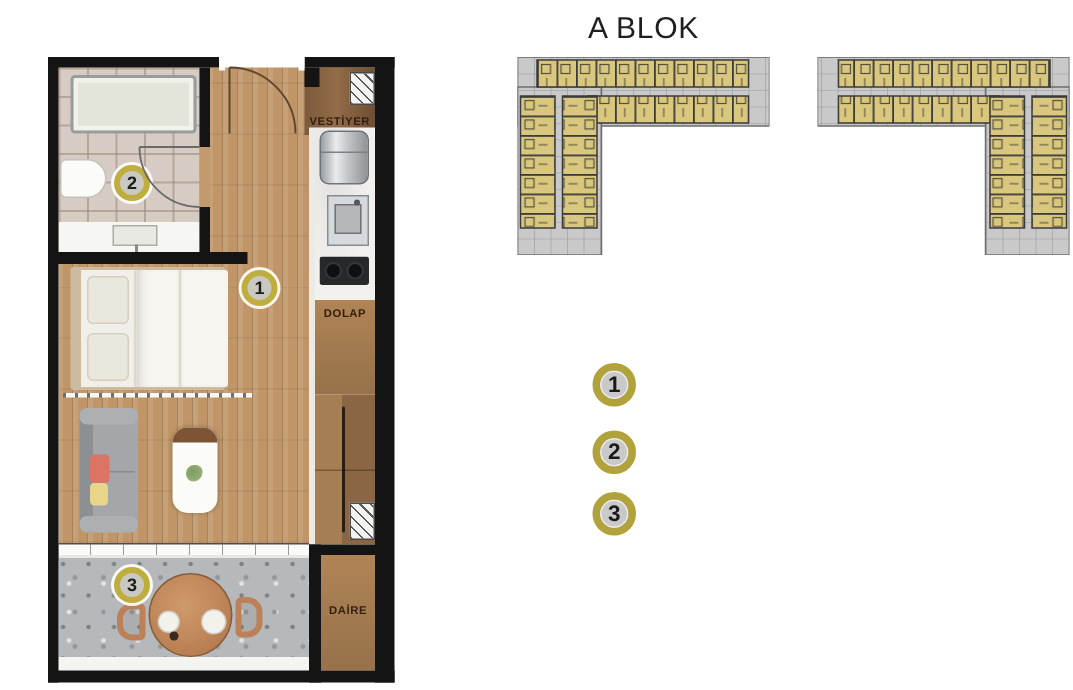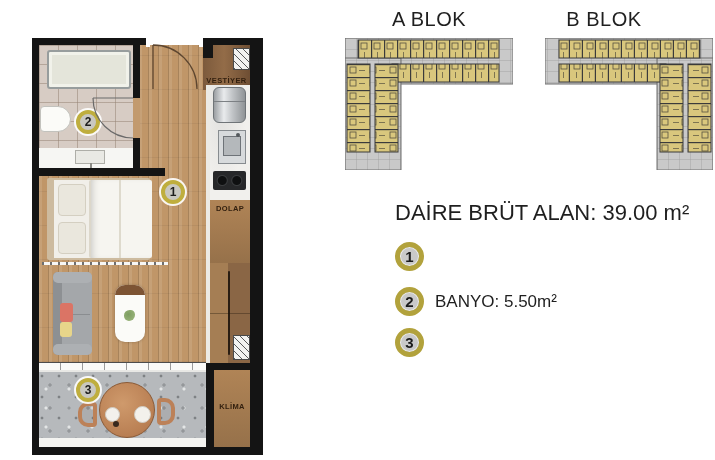--- a/index.html
+++ b/index.html
@@ -146,21 +146,21 @@
     <div class="stove" style="left:181px;top:133px;width:33px;height:19px;"></div>
     <div class="abs cabwood2" style="left:178px;top:162px;width:40px;height:63px;"></div>
     <div class="planlabel" style="left:178px;top:166px;width:40px;text-align:center;">DOLAP</div>
     <div class="wardrobe" style="left:178px;top:225px;width:40px;height:100px;">
       <div class="handle"></div>
       <div class="mid"></div>
     </div>
     <div class="abs hatch" style="left:201px;top:297px;width:17px;height:25px;"></div>
 
     <div class="abs cabwood2" style="left:182px;top:332px;width:36px;height:77px;"></div>
-    <div class="planlabel" style="left:182px;top:364px;width:36px;">KLİMA</div>
+    <div class="planlabel" style="left:182px;top:364px;width:36px;">DAİRE</div>
 
     <div class="bedframe" style="left:15px;top:140px;width:103px;height:82px;">
       <div class="mattress" style="left:7px;top:2px;width:94px;height:78px;"></div>
       <div class="pillow" style="left:11px;top:6px;width:28px;height:32px;"></div>
       <div class="pillow" style="left:11px;top:44px;width:28px;height:32px;"></div>
       <div class="duvet" style="left:42px;top:2px;width:61px;height:78px;"></div>
       <div class="duvetfold" style="left:72px;top:2px;height:78px;"></div>
     </div>
     <div class="dotline" style="left:10px;top:224px;width:126px;"></div>
 
@@ -206,21 +206,20 @@
     <div class="wall" style="left:174px;top:325px;width:8px;height:92px;"></div>
 
     <svg class="abs" style="left:0;top:0;" width="231" height="417" viewBox="0 0 231 417">
       <rect x="101" y="60" width="7" height="40" fill="#c29a6e"></rect>
       <path d="M121 7 V51 M121 7 A44 44 0 0 1 165 51" fill="none" stroke="#5d4630" stroke-width="1.3"></path>
       <path d="M61 60 H101 M61 60 A40 40 0 0 0 101 100" fill="none" stroke="#6a6a6a" stroke-width="1.2"></path>
     </svg>
   </div>
 
   <div class="blok-title" style="left:345px;top:8px;width:168px;">A BLOK</div>
-  <div class="blok-title" style="left:524px;top:8px;width:160px;">B BLOK</div>
 
   <svg class="abs" style="left:345px;top:38px;" width="168" height="132" viewBox="0 0 168 132">
     <defs>
       <pattern id="pv" width="13" height="20" patternUnits="userSpaceOnUse">
         <rect width="13" height="20" fill="#d9c77d"></rect>
         <line x1="0.5" y1="0" x2="0.5" y2="20" stroke="#3b3b3b" stroke-width="1.4"></line>
         <rect x="3" y="5" width="6" height="6" fill="none" stroke="#55503e" stroke-width="0.8"></rect>
         <line x1="6.5" y1="14" x2="6.5" y2="20" stroke="#55503e" stroke-width="0.7"></line>
       </pattern>
       <pattern id="ph" width="20" height="13" patternUnits="userSpaceOnUse">
@@ -246,32 +245,30 @@
     <g transform="translate(168 0) scale(-1 1)">
       <rect x="0" y="0" width="168" height="46" fill="url(#pg)" stroke="#6e6e6e"></rect>
       <rect x="0" y="20" width="56" height="112" fill="url(#pg)" stroke="#6e6e6e"></rect>
       <rect x="13" y="2" width="141" height="18" fill="url(#pv)" stroke="#3b3b3b"></rect>
       <rect x="47" y="26" width="107" height="18" fill="url(#pv)" stroke="#3b3b3b"></rect>
       <rect x="2" y="26" width="23" height="88" fill="url(#ph)" stroke="#3b3b3b"></rect>
       <rect x="30" y="26" width="23" height="88" fill="url(#ph)" stroke="#3b3b3b"></rect>
     </g>
   </svg>
 
-  <div class="info-title" style="left:395px;top:200px;">DAİRE BRÜT ALAN: 39.00 m²</div>
 
   <div class="legend-row" style="left:395px;top:242px;">
     <div class="lcircle">
       <span>1</span>
     </div>
   </div>
   <div class="legend-row" style="left:395px;top:287px;">
     <div class="lcircle">
       <span>2</span>
     </div>
-    <div class="ltext">BANYO: 5.50m²</div>
   </div>
   <div class="legend-row" style="left:395px;top:328px;">
     <div class="lcircle">
       <span>3</span>
     </div>
   </div>
 
 </div>
 
 </body></html>

